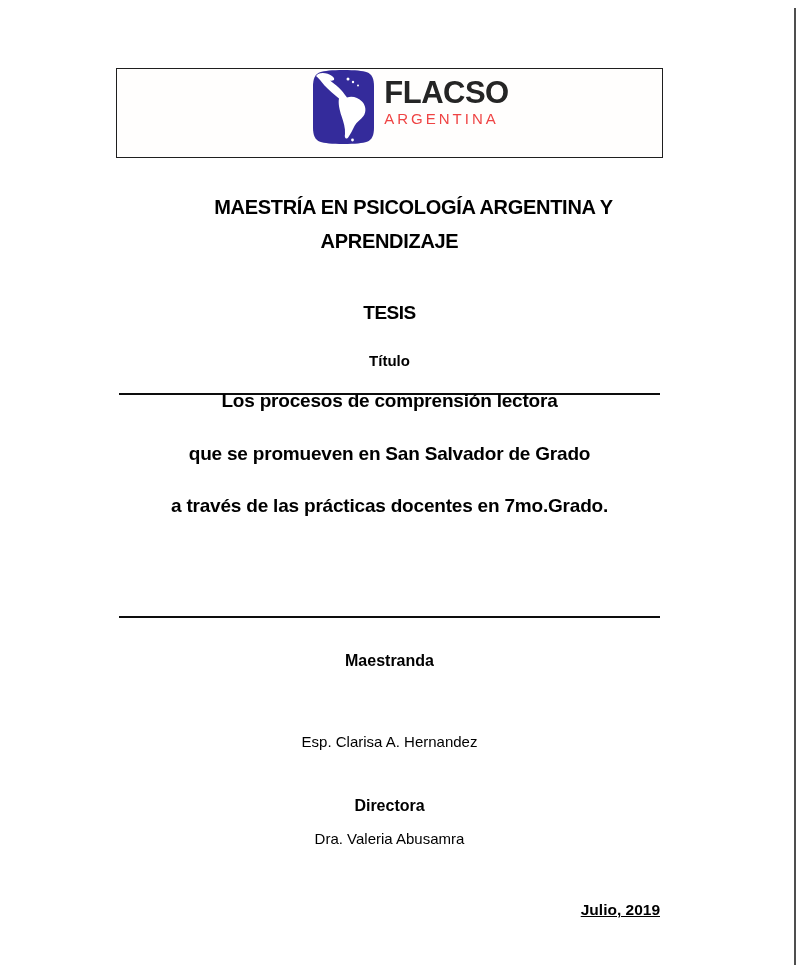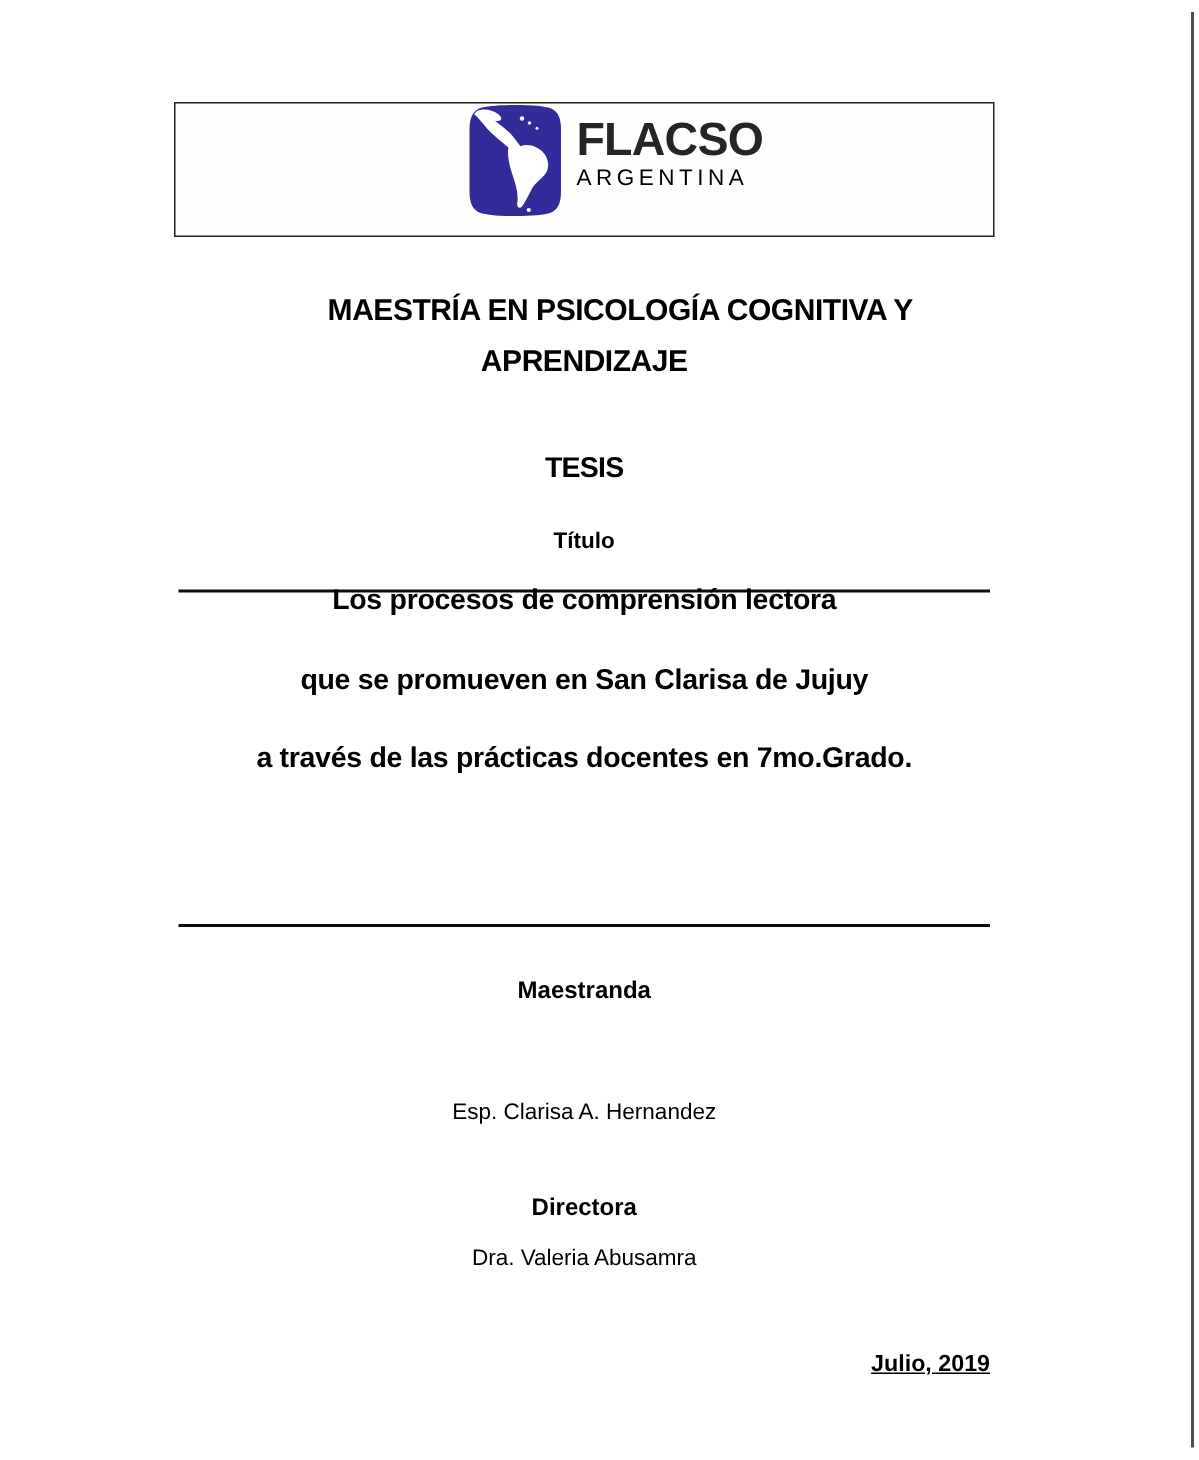--- a/index.html
+++ b/index.html
@@ -62,21 +62,21 @@
     font-weight: bold;
     letter-spacing: -0.5px;
     color: #252525;
   }
   .logo-subtitle {
     margin-top: 2px;
     font-size: 15px;
     line-height: 17px;
     font-weight: 400;
     letter-spacing: 3px;
-    color: #000000;
+    color: #ef4444;
   }
   
   .col {
     position: absolute;
     left: 116px;
     width: 547px;
     text-align: center;
   }
   .program {
     top: 190px;
@@ -150,33 +150,33 @@
         <circle cx="40.5" cy="70" r="1.4" fill="#ffffff"></circle>
       </svg>
       <div class="logo-text">
         <div class="logo-wordmark">FLACSO</div>
         <div class="logo-subtitle">ARGENTINA</div>
       </div>
     </div>
   </div>
 
   <div class="col program">
-    <div class="indent-line">MAESTRÍA EN PSICOLOGÍA COGNITIVA Y</div>
+    <div class="indent-line">MAESTRÍA EN PSICOLOGÍA ARGENTINA Y</div>
     <div>APRENDIZAJE</div>
   </div>
 
   <div class="col tesis">TESIS</div>
 
   <div class="col titulo-label">Título</div>
 
   <div class="rule rule-1"></div>
 
   <div class="col thesis-title">
     <div>Los procesos de comprensión lectora</div>
-    <div>que se promueven en San Clarisa de Jujuy</div>
+    <div>que se promueven en San Salvador de Grado</div>
     <div>a través de las prácticas docentes en 7mo.Grado.</div>
   </div>
 
   <div class="rule rule-2"></div>
 
   <div class="col role-label maestranda">Maestranda</div>
   <div class="col author-name">Esp. Clarisa A. Hernandez</div>
 
   <div class="col role-label directora">Directora</div>
   <div class="col director-name">Dra. Valeria Abusamra</div>

